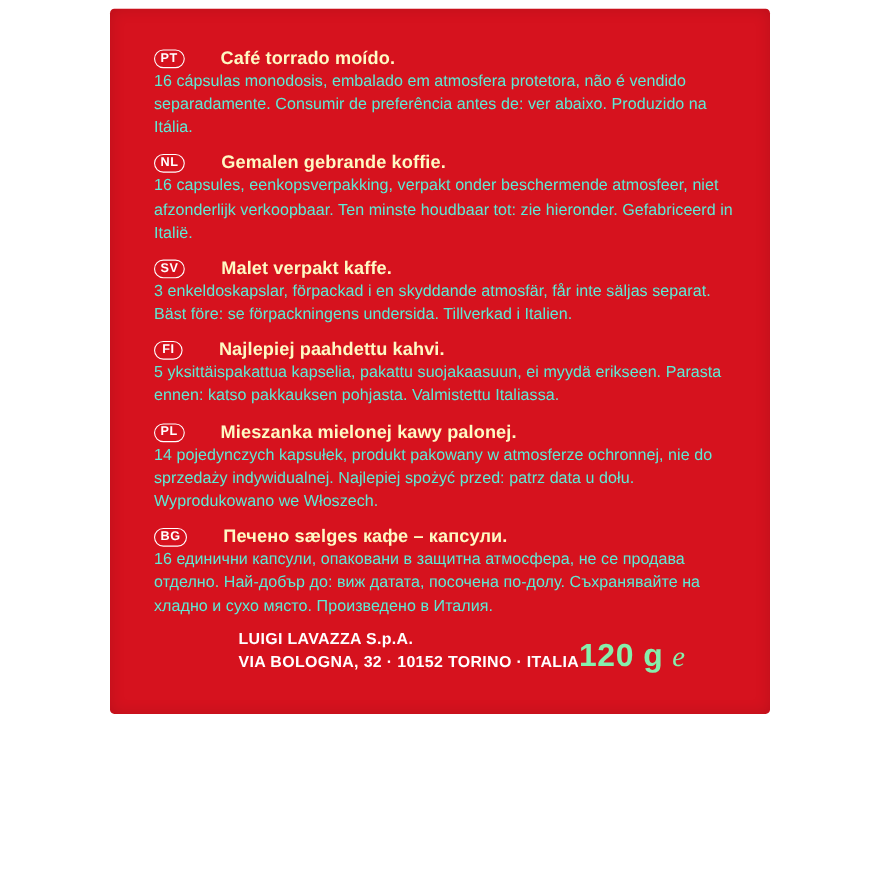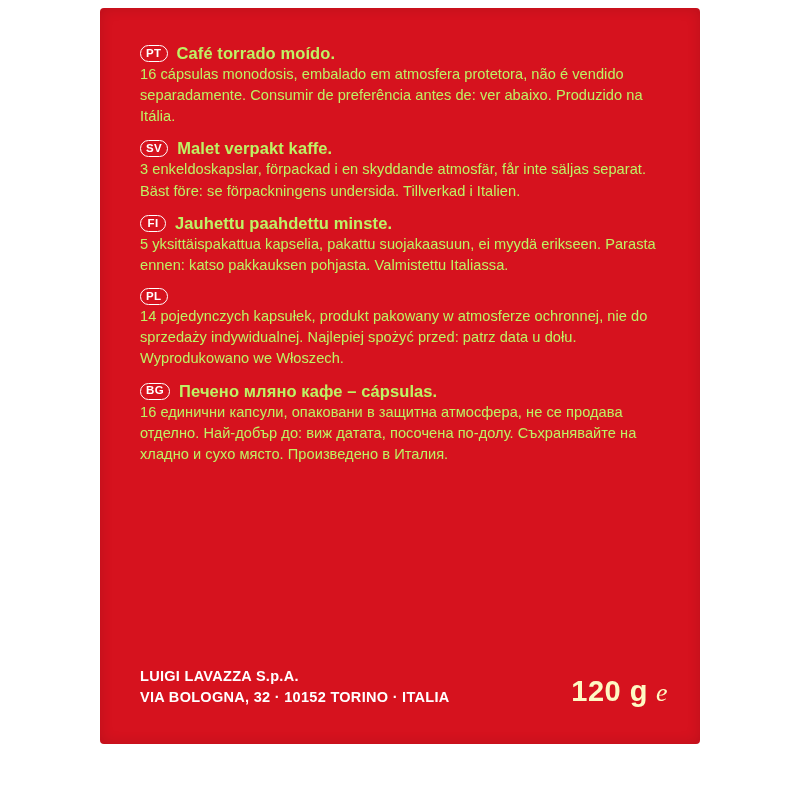--- a/index.html
+++ b/index.html
@@ -11,21 +11,21 @@
     height: 800px;
     background: #ffffff;
     font-family: "Liberation Sans", sans-serif;
     overflow: hidden;
   }
   #package {
     position: absolute;
     left: 100px;
     top: 8px;
     width: 600px;
-    height: 736px;
+    height: 641px;
     background: #d6121e;
     border-radius: 4px;
   }
   
   #package::after {
     content: "";
     position: absolute;
     left: 0; top: 0; right: 0; bottom: 0;
     border-radius: 4px;
     box-shadow: inset 0 0 14px rgba(0,0,0,0.13);
@@ -57,53 +57,54 @@
     border-radius: 9px;
     color: #ffffff;
     font-size: 11.5px;
     font-weight: bold;
     letter-spacing: 0.4px;
     line-height: 1;
     margin-right: 9px;
     box-sizing: border-box;
   }
   .lang-title {
-    color: #bef264;
+    color: #fef9c3;
     font-size: 16.5px;
     font-weight: bold;
     letter-spacing: 0.1px;
+    margin-left: 24px;
   }
   .lang-body {
-    color: #bef264;
+    color: #5eead4;
     font-size: 14.6px;
     line-height: 1.45;
     letter-spacing: 0.05px;
     max-width: 528px;
   }
   #footer {
     position: absolute;
-    left: 40px;
+    left: 56px;
     bottom: 36px;
     width: 528px;
     display: flex;
     align-items: flex-end;
-    justify-content: space-between;
+    justify-content: center;
     margin-top: 12px;
   }
   #company {
     color: #ffffff;
   }
   #company .line {
     font-size: 14.5px;
     font-weight: bold;
     letter-spacing: 0.3px;
     line-height: 1.45;
   }
   #weight {
-    color: #fef9c3;
+    color: #86efac;
     font-size: 29px;
     font-weight: bold;
     letter-spacing: 0.5px;
     line-height: 1;
     display: flex;
     align-items: baseline;
     padding-bottom: 2px;
   }
   #weight .e-mark {
     font-size: 26px;
@@ -120,49 +121,57 @@
   <div id="content">
 
     <div class="lang-block">
       <div class="lang-head">
         <span class="lang-code">PT</span>
         <span class="lang-title">Café torrado moído.</span>
       </div>
       <div class="lang-body">16 cápsulas monodosis, embalado em atmosfera protetora, não é vendido separadamente. Consumir de preferência antes de: ver abaixo. Produzido na Itália.</div>
     </div>
 
+    <div class="lang-block">
+      <div class="lang-head">
+        <span class="lang-code">NL</span>
+        <span class="lang-title">Gemalen gebrande koffie.</span>
+      </div>
+      <div class="lang-body">16 capsules, eenkopsverpakking, verpakt onder beschermende atmosfeer, niet afzonderlijk verkoopbaar. Ten minste houdbaar tot: zie hieronder. Gefabriceerd in Italië.</div>
+    </div>
 
 
     <div class="lang-block">
       <div class="lang-head">
         <span class="lang-code">SV</span>
         <span class="lang-title">Malet verpakt kaffe.</span>
       </div>
       <div class="lang-body">3 enkeldoskapslar, förpackad i en skyddande atmosfär, får inte säljas separat. Bäst före: se förpackningens undersida. Tillverkad i Italien.</div>
     </div>
 
     <div class="lang-block">
       <div class="lang-head">
         <span class="lang-code">FI</span>
-        <span class="lang-title">Jauhettu paahdettu minste.</span>
+        <span class="lang-title">Najlepiej paahdettu kahvi.</span>
       </div>
       <div class="lang-body">5 yksittäispakattua kapselia, pakattu suojakaasuun, ei myydä erikseen. Parasta ennen: katso pakkauksen pohjasta. Valmistettu Italiassa.</div>
     </div>
 
     <div class="lang-block">
       <div class="lang-head">
         <span class="lang-code">PL</span>
+        <span class="lang-title">Mieszanka mielonej kawy palonej.</span>
       </div>
       <div class="lang-body">14 pojedynczych kapsułek, produkt pakowany w atmosferze ochronnej, nie do sprzedaży indywidualnej. Najlepiej spożyć przed: patrz data u dołu. Wyprodukowano we Włoszech.</div>
     </div>
 
     <div class="lang-block">
       <div class="lang-head">
         <span class="lang-code">BG</span>
-        <span class="lang-title">Печено мляно кафе – cápsulas.</span>
+        <span class="lang-title">Печено sælges кафе – капсули.</span>
       </div>
       <div class="lang-body">16 единични капсули, опаковани в защитна атмосфера, не се продава отделно. Най-добър до: виж датата, посочена по-долу. Съхранявайте на хладно и сухо място. Произведено в Италия.</div>
     </div>
 
   </div>
 
   <div id="footer">
     <div id="company">
       <div class="line">LUIGI LAVAZZA S.p.A.</div>
       <div class="line">VIA BOLOGNA, 32 · 10152 TORINO · ITALIA</div>

